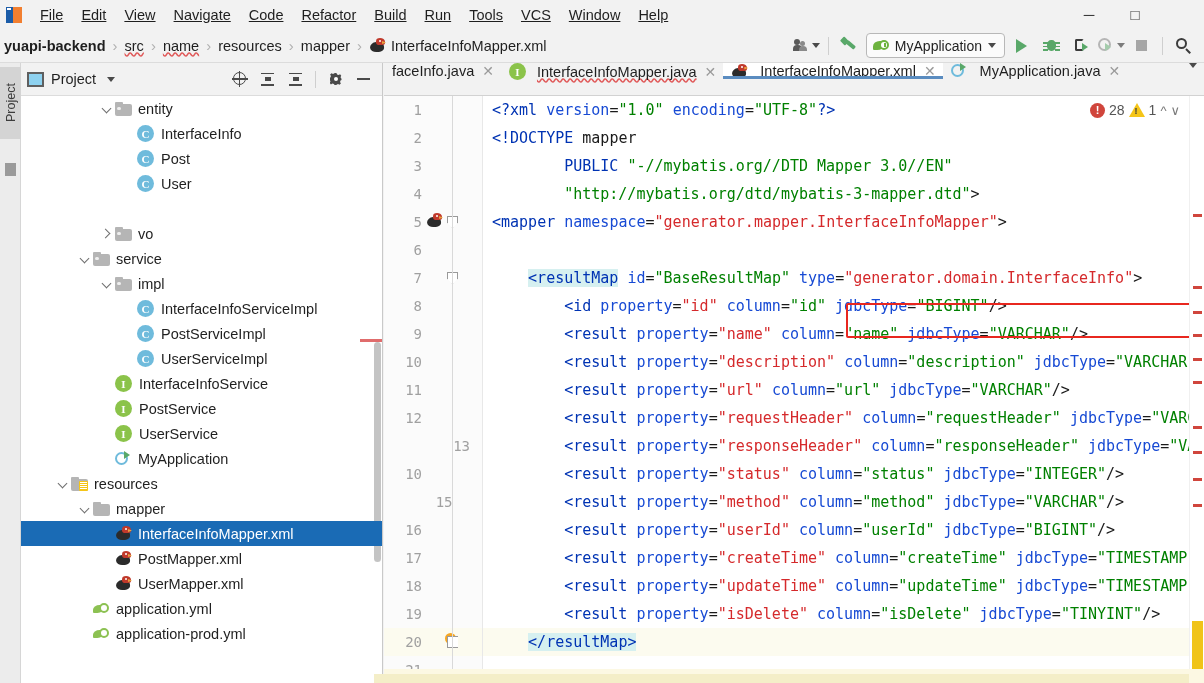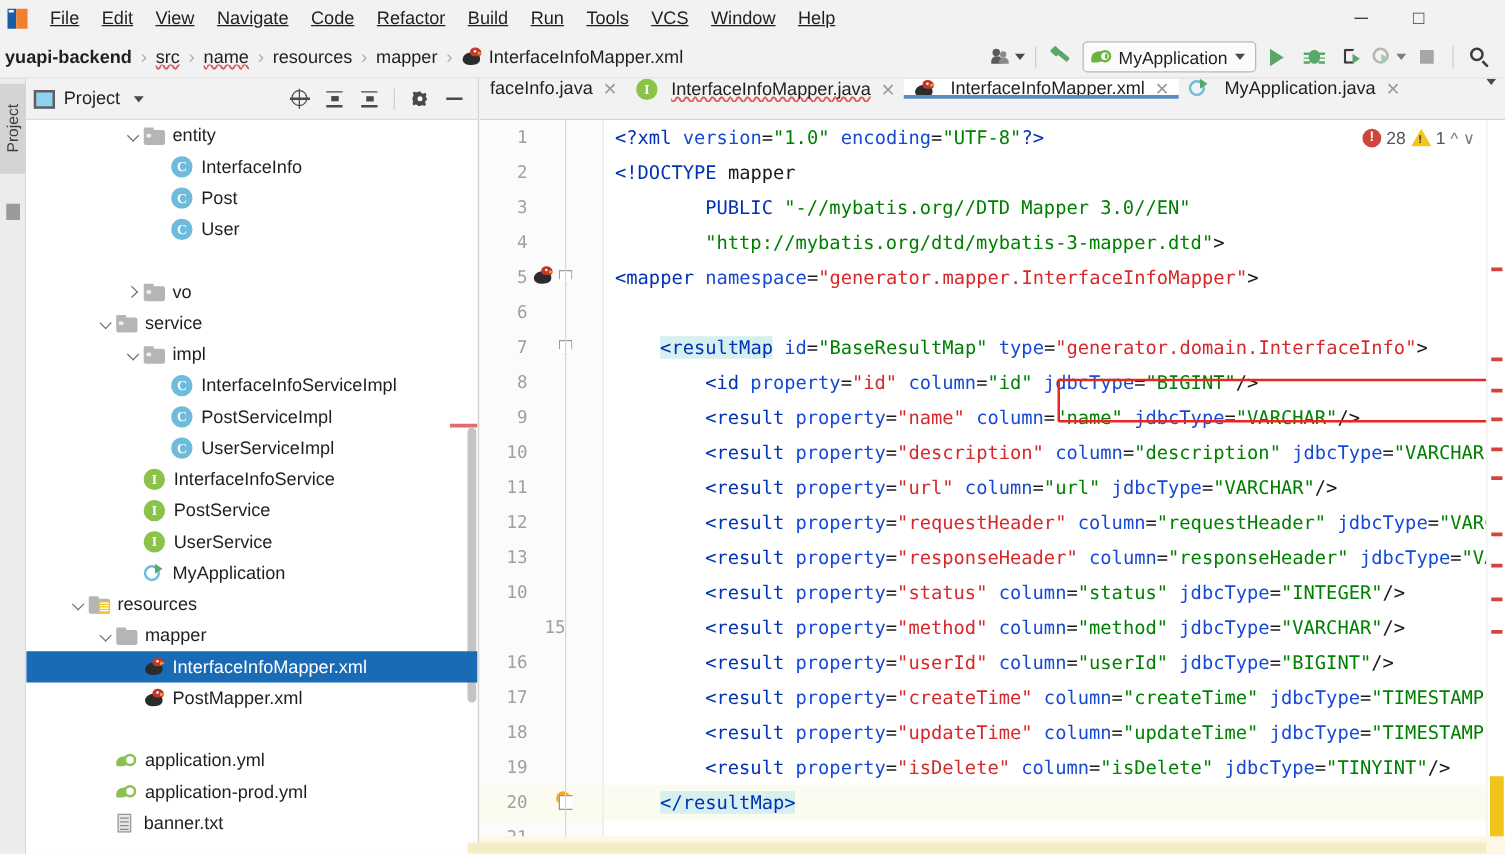--- a/index.html
+++ b/index.html
@@ -618,49 +618,48 @@
           <span style="display:inline-block;width:78px"></span>
           <span class="chev none"></span>
           <span class="mb-bird mbi">
             <span class="body"></span>
             <span class="head"></span>
             <span class="beak"></span>
             <span class="eye"></span>
           </span>
           <span class="tlabel">PostMapper.xml</span>
         </div>
+        <div class="trow" style="top: 475px; position: absolute; left: 0px; right: 0px;">
+          <span style="display:inline-block;width:78px"></span>
+          <span class="chev none"></span>
+          <span class="mb-bird mbi">
+            <span class="body"></span>
+            <span class="head"></span>
+            <span class="beak"></span>
+            <span class="eye"></span>
+          </span>
+          <span class="tlabel">UserMapper.xml</span>
+        </div>
         <div class="trow" style="top: 500px; position: absolute; left: 0px; right: 0px;">
           <span style="display:inline-block;width:56px"></span>
           <span class="chev none"></span>
           <span class="yml-ico">
             <span class="leaf"></span>
             <span class="ring"></span>
           </span>
           <span class="tlabel">application.yml</span>
         </div>
         <div class="trow" style="top: 525px; position: absolute; left: 0px; right: 0px;">
           <span style="display:inline-block;width:56px"></span>
           <span class="chev none"></span>
           <span class="yml-ico">
             <span class="leaf"></span>
             <span class="ring"></span>
           </span>
           <span class="tlabel">application-prod.yml</span>
-        </div>
-        <div class="trow" style="top: 550px; position: absolute; left: 0px; right: 0px;">
-          <span style="display:inline-block;width:56px"></span>
-          <span class="chev none"></span>
-          <span class="txt-ico">
-            <span class="p"></span>
-            <span class="l" style="top:3px"></span>
-            <span class="l" style="top:6px"></span>
-            <span class="l" style="top:9px"></span>
-            <span class="l" style="top:12px"></span>
-          </span>
-          <span class="tlabel">banner.txt</span>
         </div>
       </div>
   </div>
 
   <div class="editor-wrap">
     <div class="tabs" id="tabs">
         <div class="tab">
           <span class="">faceInfo.java</span>
           <span class="tab-x">✕</span>
         </div>
@@ -726,21 +725,21 @@
           </div>
           <div class="gutter-line" style="top: 252px;">
             <span class="ln">10</span>
           </div>
           <div class="gutter-line" style="top: 280px;">
             <span class="ln">11</span>
           </div>
           <div class="gutter-line" style="top: 308px;">
             <span class="ln">12</span>
           </div>
-          <div class="gutter-line" style="top: 336px;">
+          <div class="gutter-line" style="top: 336px; padding-left: 48px;">
             <span class="ln">13</span>
           </div>
           <div class="gutter-line" style="top: 364px;">
             <span class="ln">10</span>
           </div>
           <div class="gutter-line" style="top: 392px; justify-content: center;">
             <span class="ln">15</span>
           </div>
           <div class="gutter-line" style="top: 420px;">
             <span class="ln">16</span>

